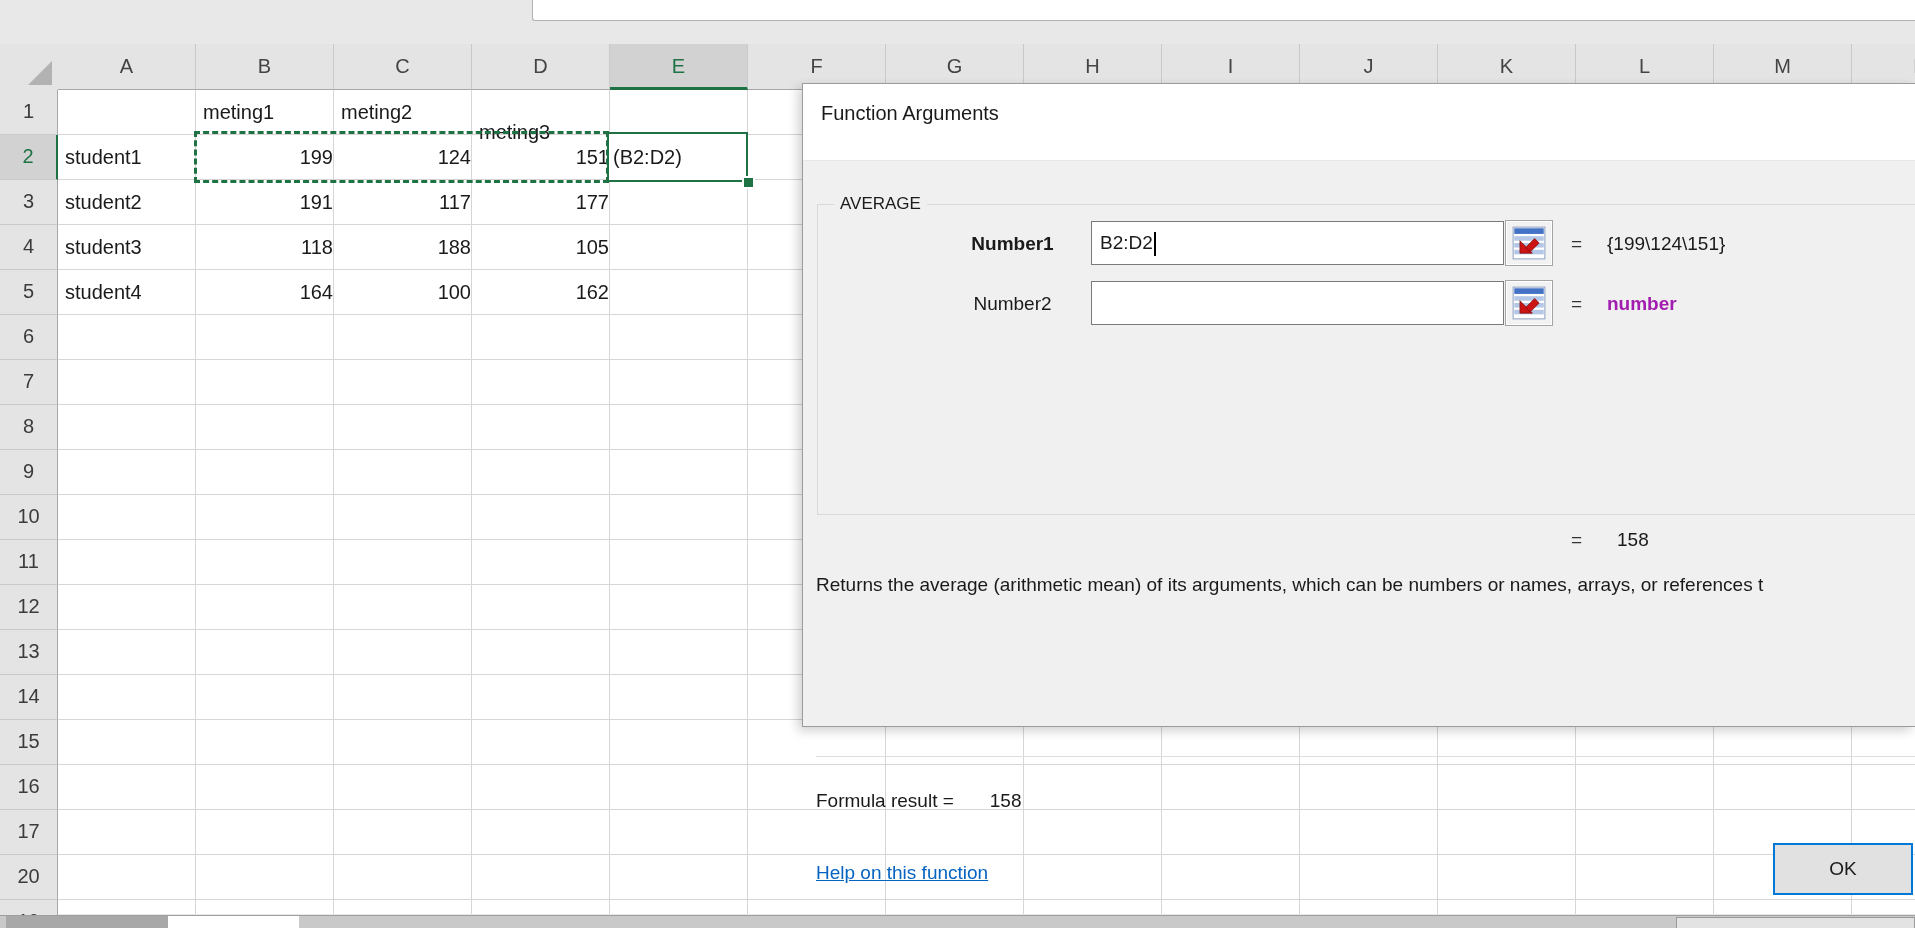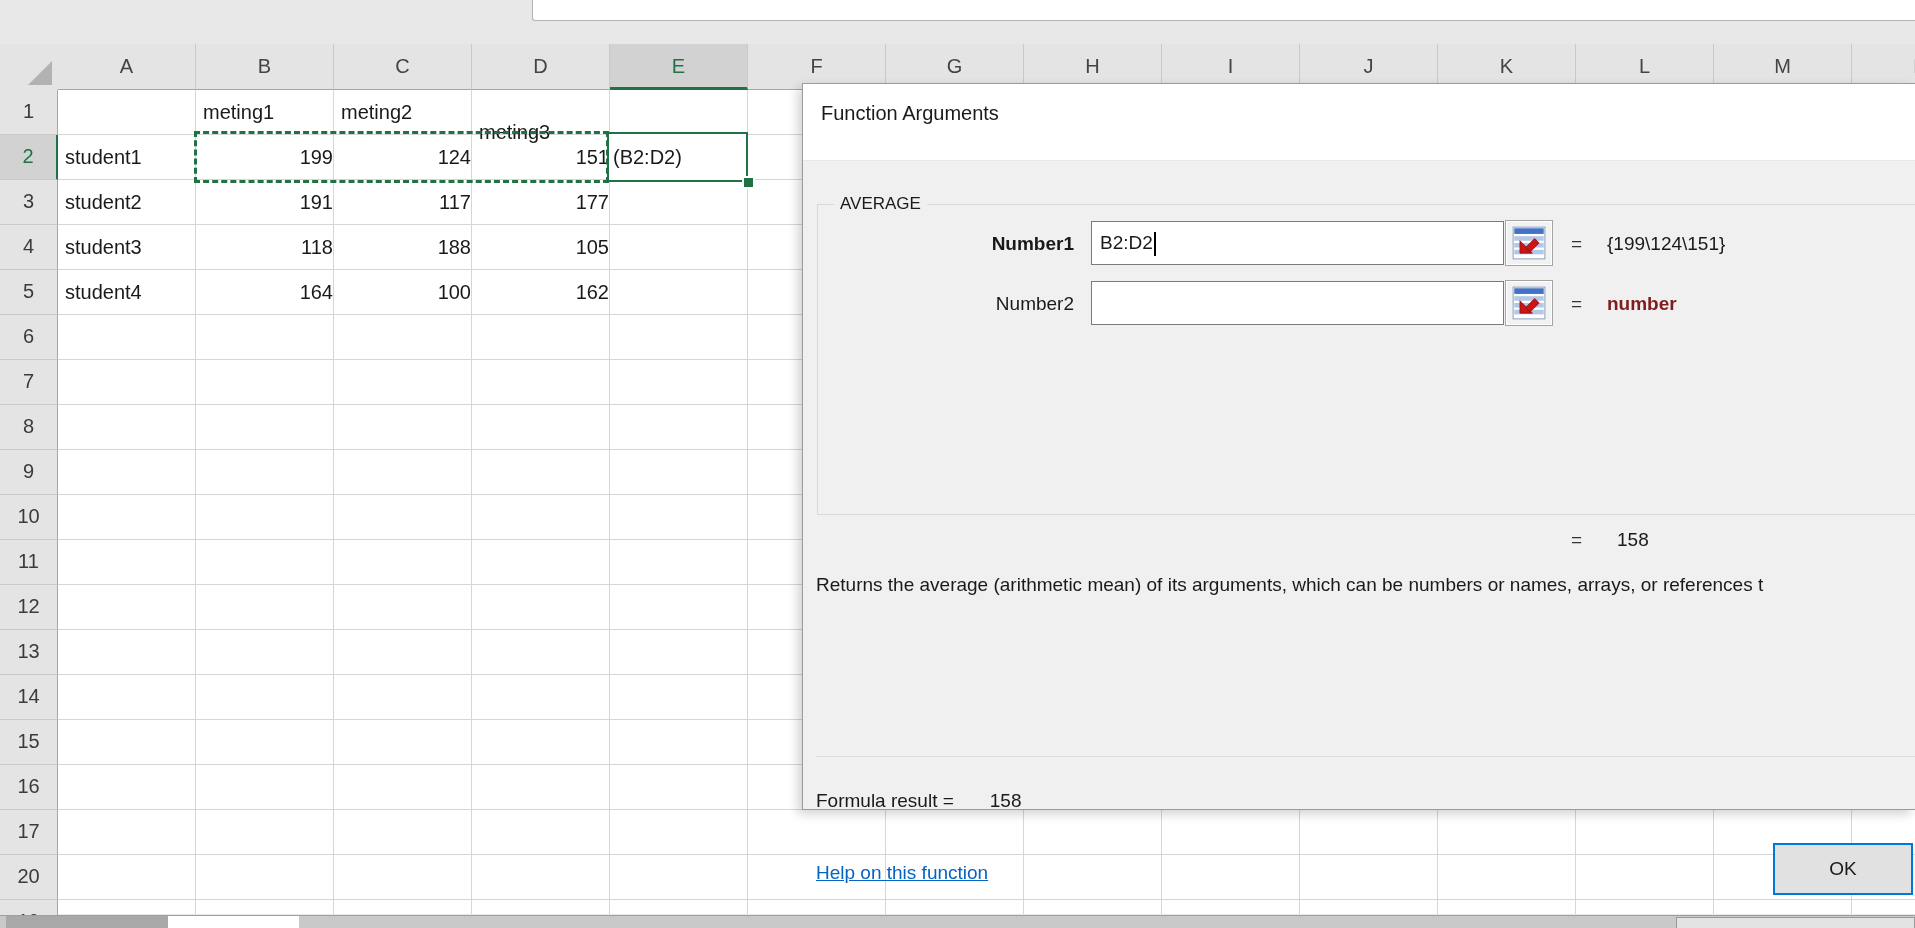--- a/index.html
+++ b/index.html
@@ -42,46 +42,46 @@
   .ants{left:194px;top:131px;width:415px;height:52px;box-sizing:border-box;
         border:3px dashed #1F7244;}
   .active-cell{left:607px;top:132px;width:141px;height:50px;box-sizing:border-box;
         border:2px solid #1F7244;background:#fff;}
   .active-cell .val{position:absolute;left:4px;top:0;width:133px;height:44px;
         line-height:46px;font-size:20px;white-space:nowrap;}
   .handle{left:742px;top:176px;width:9px;height:9px;background:#1F7244;
         border:2px solid #fff;box-sizing:content-box;}
 
   
-  .dialog{left:802px;top:83px;width:1113px;height:727px;background:#f0f0f0;
+  .dialog{left:802px;top:83px;width:1113px;height:644px;background:#f0f0f0;
         border:1px solid #9b9b9b;border-right:none;box-sizing:border-box;
         box-shadow:-4px 4px 10px rgba(0,0,0,.18);}
   .dlg-title-area{position:absolute;left:0;top:0;width:100%;height:76px;background:#fff;
         border-bottom:1px solid #e7e7e7;}
   .dlg-title{position:absolute;left:18px;top:18px;font-size:20px;color:#1a1a1a;}
   .groupbox{position:absolute;left:14px;top:120px;width:1100px;height:309px;
         border:1px solid #d9d9d9;}
   .groupbox-label{position:absolute;left:16px;top:-11px;background:#f0f0f0;
         padding:0 6px;font-size:17px;color:#1a1a1a;}
   .arg-label{position:absolute;width:123px;height:26px;font-size:19px;
-        text-align:right;line-height:26px;}
+        text-align:center;line-height:26px;}
   .arg-label.b{font-weight:bold;}
   .arg-input{position:absolute;left:288px;width:413px;height:44px;background:#fff;
         border:1px solid #7a7a7a;box-sizing:border-box;font-size:19px;
         line-height:42px;padding-left:8px;white-space:nowrap;overflow:hidden;}
   .caret{display:inline-block;width:0;height:24px;border-left:2px solid #000;
         vertical-align:middle;margin-left:1px;}
   .picker-btn{position:absolute;left:702px;width:48px;height:46px;background:#f2f2f2;
         border:1px solid #a5a5a5;box-sizing:border-box;padding:0;cursor:pointer;
         display:flex;align-items:center;justify-content:center;
         box-shadow:inset 0 0 0 1px #fff;}
   .eq{position:absolute;left:768px;height:26px;line-height:26px;font-size:19px;color:#333;}
   .argval{position:absolute;left:804px;height:26px;line-height:26px;font-size:19px;
         white-space:nowrap;}
-  .argval.placeholder{color:#7f1d1d;font-weight:bold;}
+  .argval.placeholder{color:#a21caf;font-weight:bold;}
   .result-eq{position:absolute;left:768px;top:445px;font-size:19px;color:#333;}
   .result-val{position:absolute;left:814px;top:445px;font-size:19px;}
   .desc{position:absolute;left:13px;top:487px;width:1100px;height:28px;font-size:19px;
         white-space:nowrap;overflow:hidden;line-height:28px;}
   .arg-help{position:absolute;left:371px;top:547px;width:742px;height:26px;font-size:19px;
         white-space:nowrap;overflow:hidden;line-height:26px;}
   .arg-help .b{font-weight:bold;margin-right:14px;}
   .sep{position:absolute;left:13px;top:672px;width:1100px;height:1px;background:#dedede;}
   .formula-result{position:absolute;left:13px;top:703px;font-size:19px;line-height:28px;}
   .formula-result .v{margin-left:36px;}

